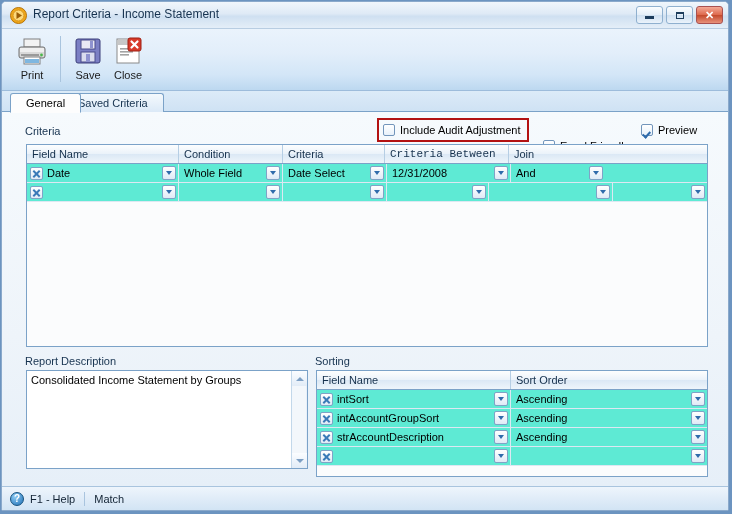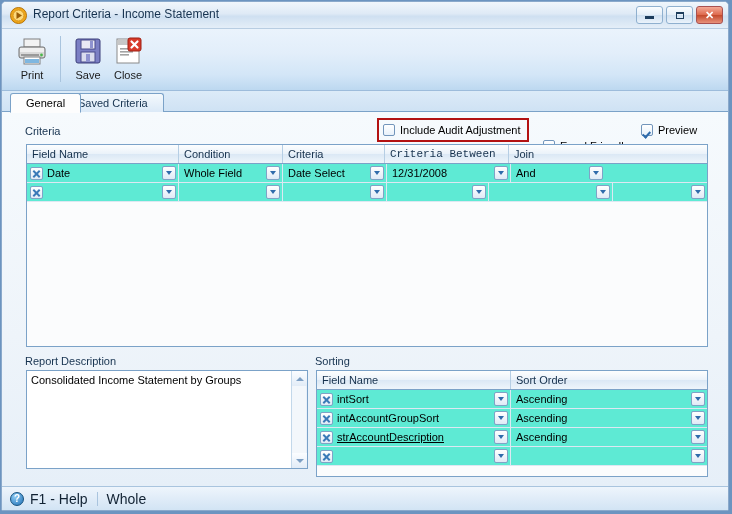--- a/index.html
+++ b/index.html
@@ -198,21 +198,21 @@
     border-top:1px solid #a9c4de;box-sizing:border-box;
     display:flex;align-items:center;
   }
   .st-icon{
     margin-left:8px;width:14px;height:14px;border-radius:50%;
     background:radial-gradient(circle at 35% 30%,#8fcdf5,#1f6fb5);
     color:#fff;font-size:10px;font-weight:bold;
     display:flex;align-items:center;justify-content:center;flex:none;
     border:1px solid #15527f;box-sizing:border-box;
   }
-  .st-text{margin-left:6px;font-size:14px;color:#123;}
+  .st-text{margin-left:6px;font-size:11px;color:#123;}
   .st-sep{margin:0 9px;width:1px;height:14px;background:#a9c4de;}
 </style>
 </head>
 <body>
 
 <div class="window">
 
   <div class="titlebar">
     <span class="app-icon">
       <svg width="17" height="17" viewBox="0 0 17 17">
@@ -418,21 +418,21 @@
           <span class="ctext">intAccountGroupSort</span>
           <span class="ddbtn"></span>
         </div>
         <div class="cell" style="width:196px;">
           <span class="ctext">Ascending</span>
           <span class="ddbtn"></span>
         </div>
       </div>
 
       <div class="row">
-        <div class="cell" style="width:194px;text-decoration:underline;">
+        <div class="cell" style="width:194px;">
           <span class="xbtn"></span>
           <span class="ctext">strAccountDescription</span>
           <span class="ddbtn"></span>
         </div>
         <div class="cell" style="width:196px;">
           <span class="ctext">Ascending</span>
           <span class="ddbtn"></span>
         </div>
       </div>
 
@@ -448,16 +448,16 @@
         </div>
       </div>
     </div>
 
   </div>
 
   <div class="status">
     <span class="st-icon">?</span>
     <span class="st-text">F1 - Help</span>
     <span class="st-sep"></span>
-    <span class="st-text" style="margin-left:0;">Whole</span>
+    <span class="st-text" style="margin-left:0;">Match</span>
   </div>
 
 </div>
 
 </body></html>

